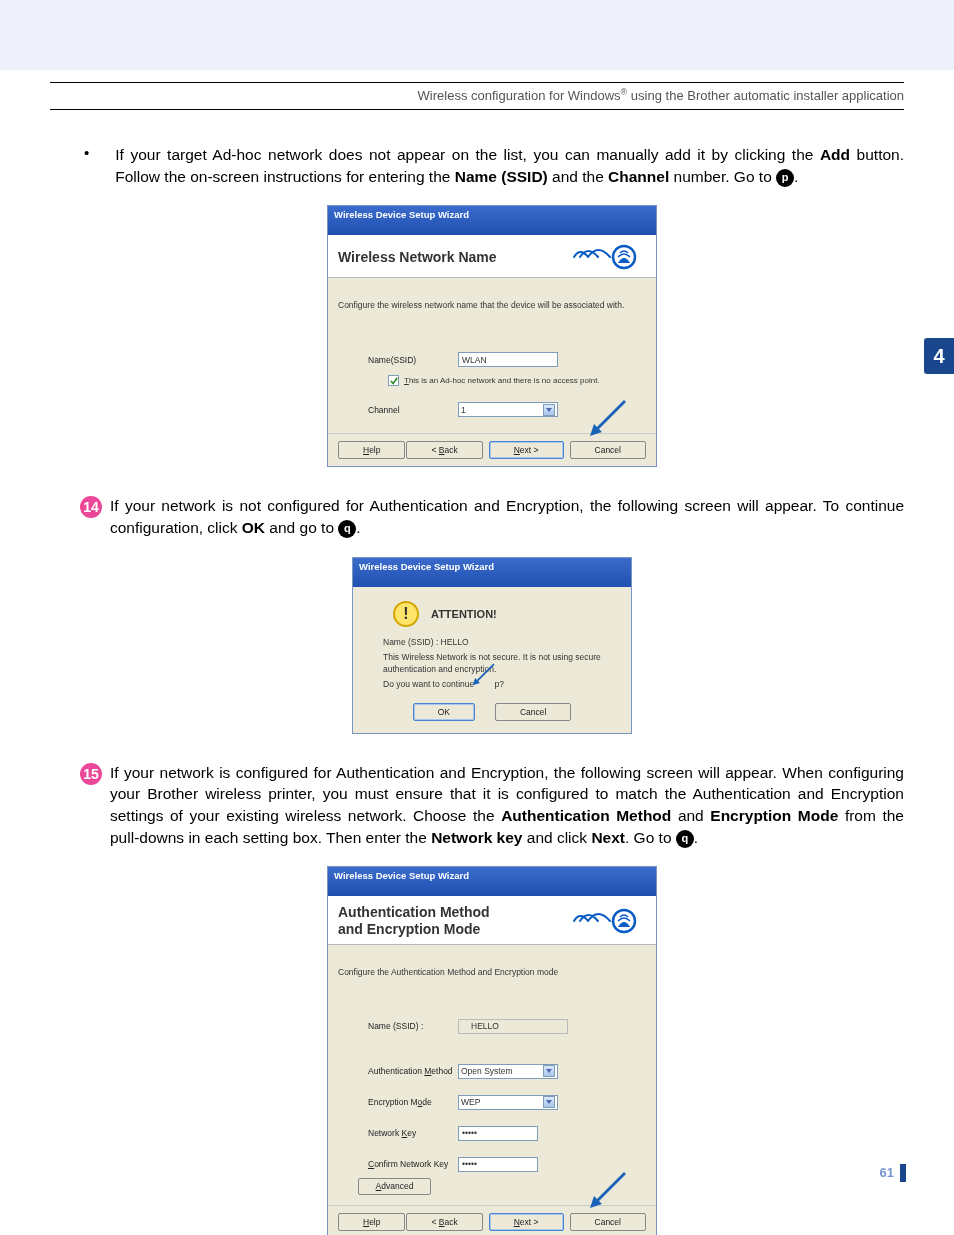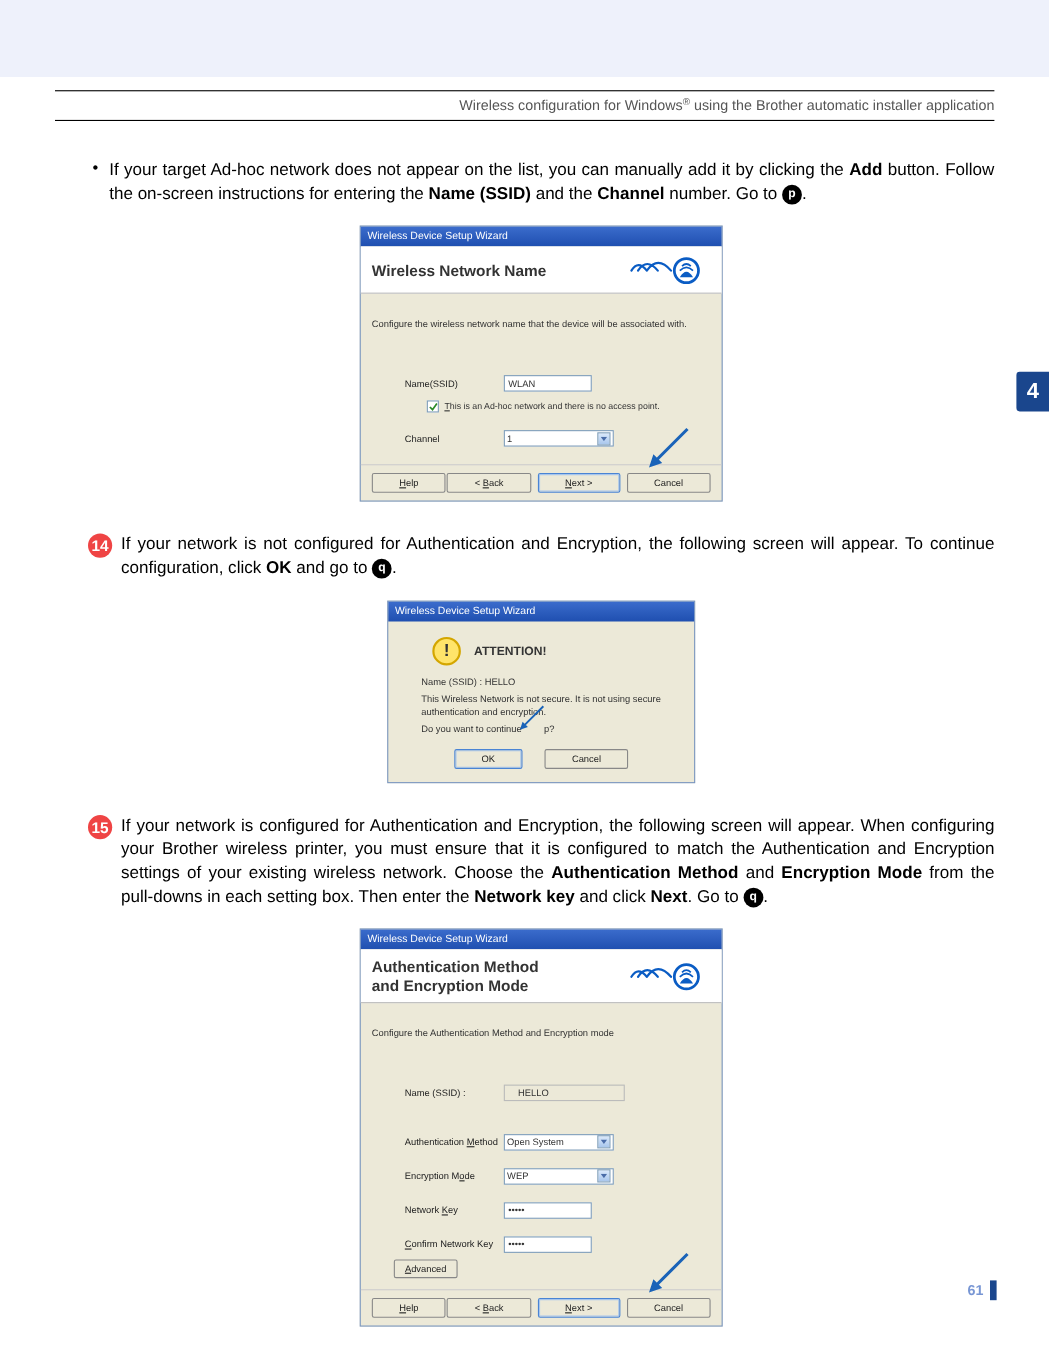--- a/index.html
+++ b/index.html
@@ -68,21 +68,21 @@
     content: "•";
     font-size: 15px;
     margin-right: 10px;
     margin-left: 4px;
   }
   .step-num {
     flex-shrink: 0;
     width: 22px;
     height: 22px;
     border-radius: 50%;
-    background: #ef4444;
+    background: #ec4899;
     color: #fff;
     font-size: 14px;
     font-weight: bold;
     display: inline-flex;
     align-items: center;
     justify-content: center;
     margin-right: 8px;
     margin-top: 1px;
   }
   .inline-step {
@@ -107,25 +107,25 @@
   .dialog {
     width: 330px;
     background: #ece9d8;
     border: 1px solid #7a96c0;
     font-size: 9px;
     color: #333;
     position: relative;
   }
   .dialog.small { width: 280px; }
   .titlebar {
-    height: 18px;
+    height: 29px;
     background: linear-gradient(#3b6ccc, #1f4fb0);
     color: #fff;
     font-size: 9.5px;
-    font-weight: normal;
+    font-weight: bold;
     padding: 3px 6px;
   }
   .dlg-header {
     background: #fff;
     padding: 8px 10px 6px 10px;
     border-bottom: 1px solid #bbb;
     display: flex;
     justify-content: space-between;
     align-items: center;
     min-height: 40px;
@@ -156,21 +156,21 @@
     display: flex;
     align-items: center;
     margin: 16px 0 6px 30px;
   }
   .field-label {
     width: 90px;
     font-size: 8.5px;
     color: #222;
   }
   .field-input {
-    width: 80px;
+    width: 100px;
     height: 15px;
     background: #fff;
     border: 1px solid #7e9db9;
     font-size: 8.5px;
     padding: 1px 3px;
     color: #333;
     display: flex;
     align-items: center;
   }
   .field-select {
@@ -274,41 +274,41 @@
   .page-bar {
     position: absolute;
     bottom: 53px;
     right: 48px;
     width: 6px;
     height: 18px;
     background: #1a468d;
   }
   .adv-btn {
     height: 17px;
-    width: 58px;
+    width: 73px;
     margin: 3px 0 0 20px;
   }
   .u { text-decoration: underline; }
 </style>
 </head>
 <body>
 
 <div class="top-bar"></div>
 
 <div class="header-line">
   <span>Wireless configuration for Windows</span><sup>®</sup><span> using the Brother automatic installer application</span>
 </div>
 
 <div class="side-tab">4</div>
 
 <div class="content">
 
   <div class="bullet-row">
     <span class="bullet-dot"></span>
-    <p class="para" style="margin-left:0;">
+    <p class="para" style="margin-left:16px;">
       <span>If your target Ad-hoc network does not appear on the list, you can manually add it by clicking the </span><span class="bold">Add</span><span> button. Follow the on-screen instructions for entering the </span><span class="bold">Name (SSID)</span><span> and the </span><span class="bold">Channel</span><span> number. Go to </span><span class="inline-step">p</span><span>.</span>
     </p>
   </div>
 
   <div class="dialog-wrap">
     <div class="dialog">
       <div class="titlebar">Wireless Device Setup Wizard</div>
       <div class="dlg-header">
         <div class="dlg-header-title">Wireless Network Name</div>
         <div class="wifi-icon">

